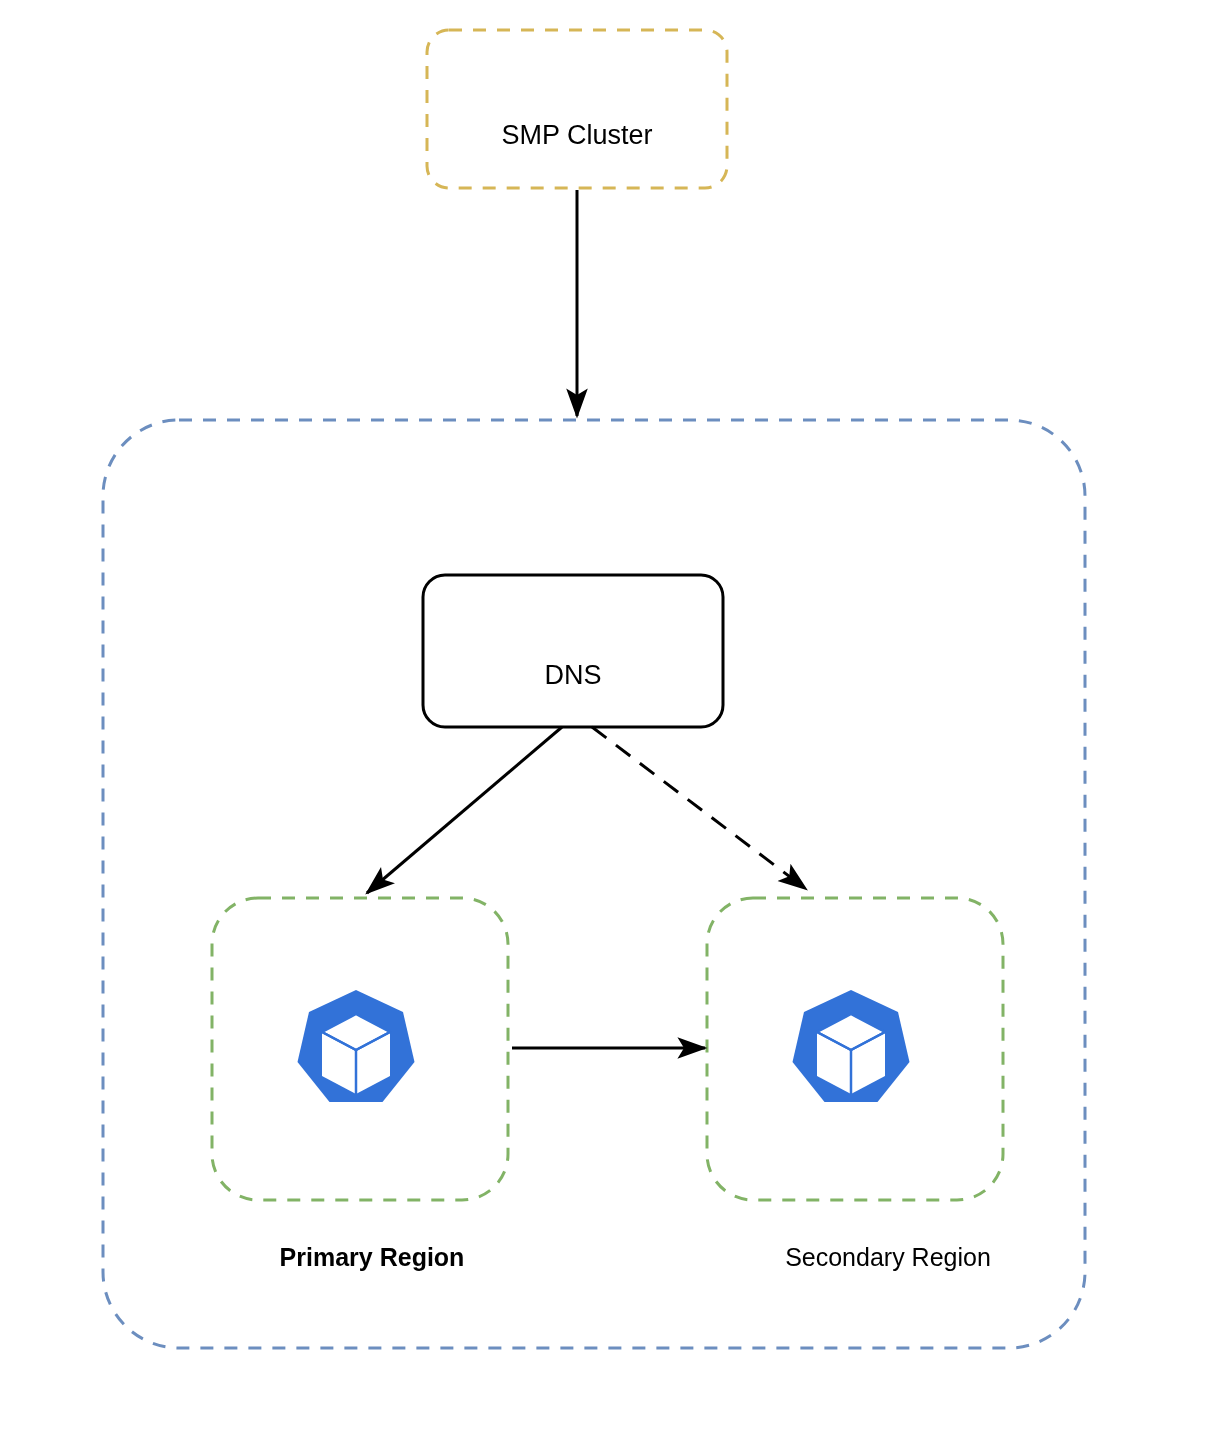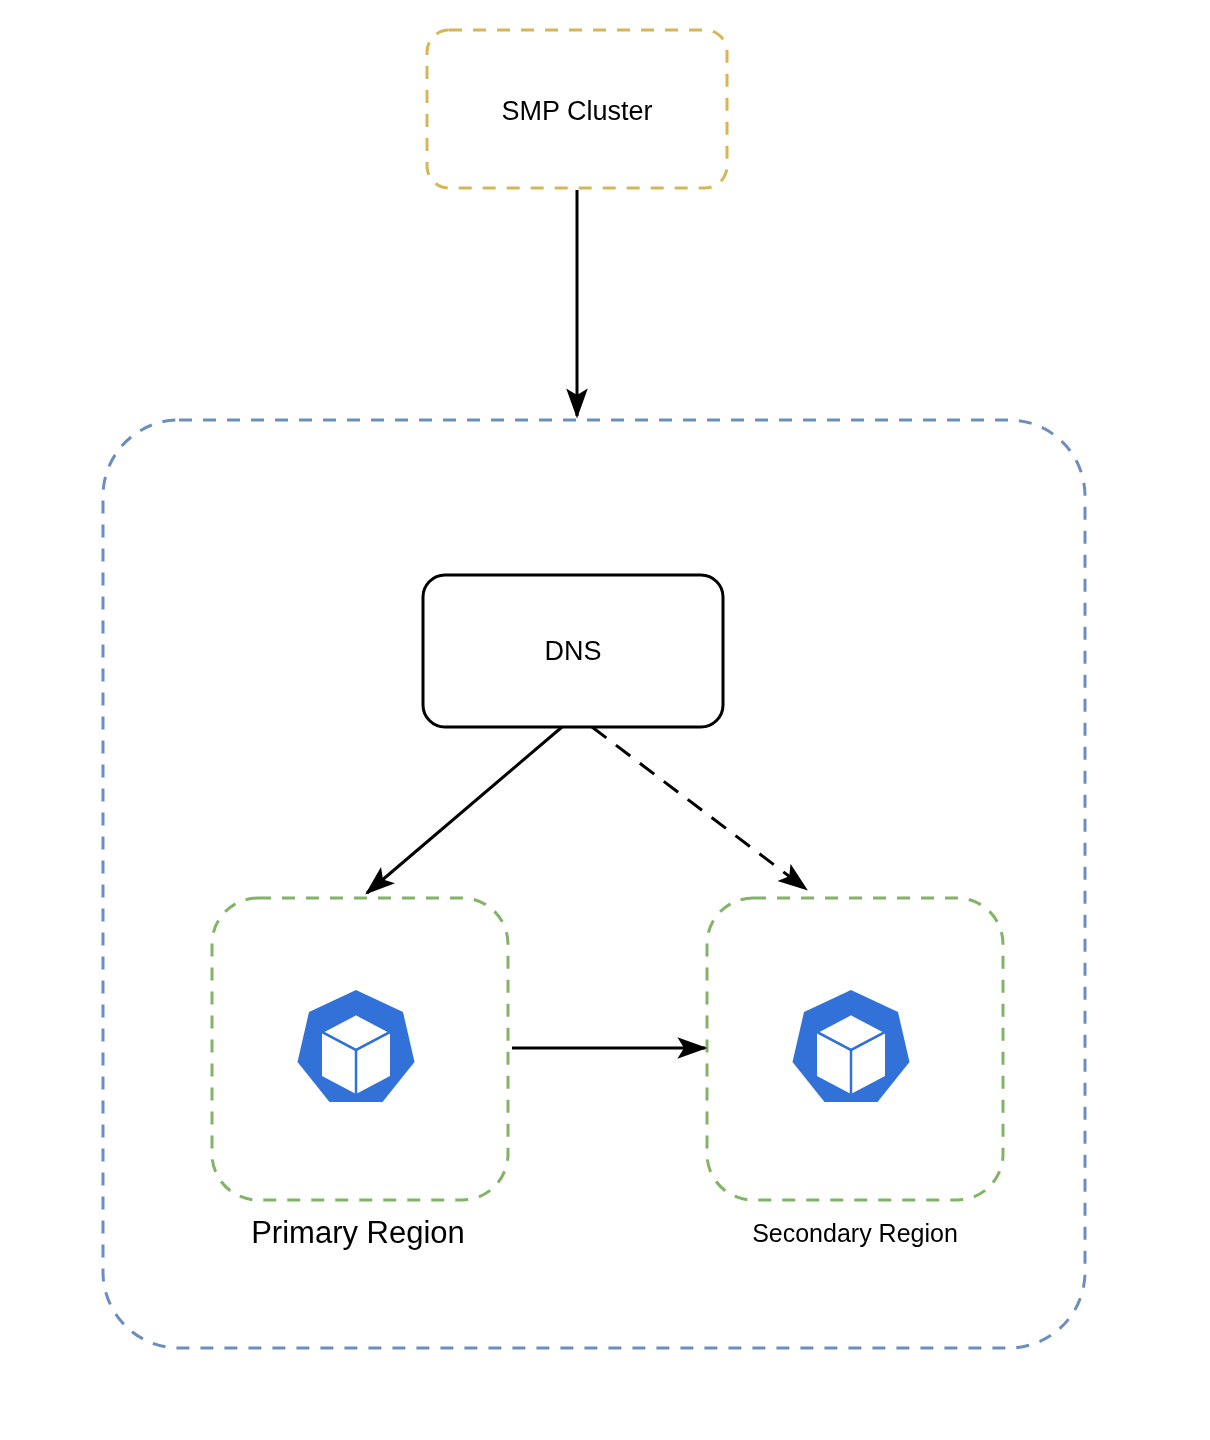--- a/index.html
+++ b/index.html
@@ -27,45 +27,47 @@
     width: 1210px;
     height: 1440px;
   }
   
   .node-label {
     position: absolute;
     text-align: center;
     color: #000000;
     white-space: nowrap;
     pointer-events: none;
+    margin-top: 24px;
   }
   #smp-cluster-label {
     left: 427px;
     top: 95px;
     width: 300px;
     font-size: 27px;
     line-height: 32px;
   }
   #dns-label {
     left: 423px;
     top: 635px;
     width: 300px;
     font-size: 27px;
     line-height: 32px;
     text-align: center;
   }
   #primary-region-label {
-    left: 208px;
+    left: 222px;
     top: 1218px;
     width: 300px;
-    font-size: 31px;
+    font-size: 25px;
     line-height: 30px;
+    font-weight: bold;
   }
   #secondary-region-label {
-    left: 705px;
+    left: 738px;
     top: 1218px;
     width: 300px;
     font-size: 25px;
     line-height: 30px;
   }
   
   .hit {
     position: absolute;
     background: transparent;
   }

